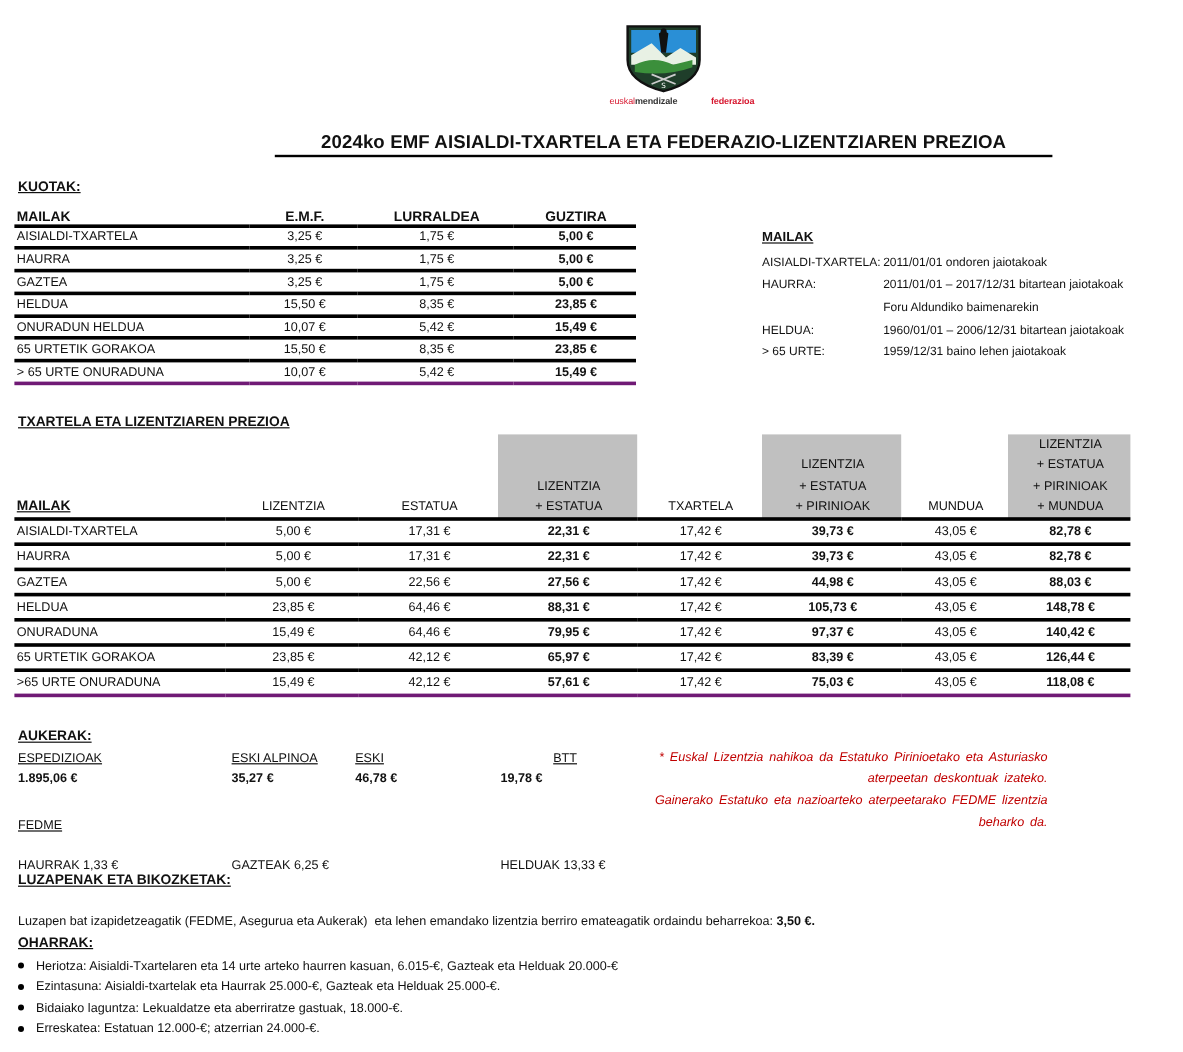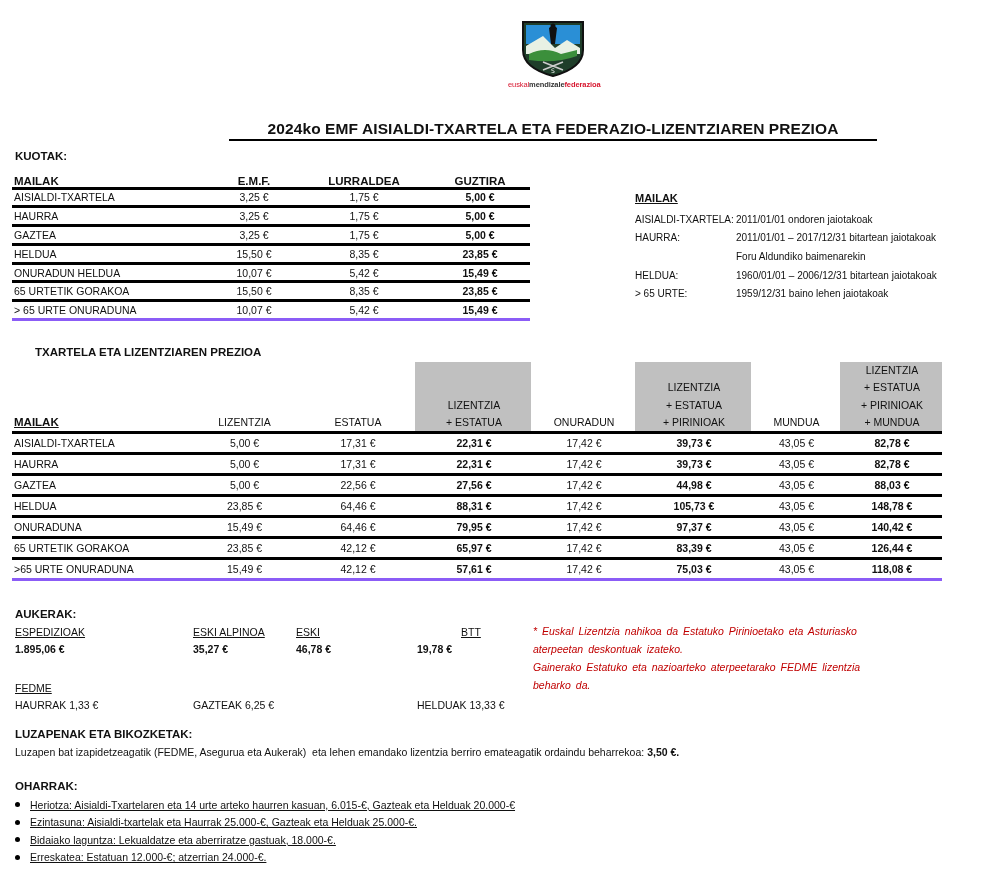--- a/index.html
+++ b/index.html
@@ -6,55 +6,55 @@
   html, body { width: 986px; height: 877px; background: #ffffff; overflow: hidden; }
   body { position: relative; font-family: "Liberation Sans", "DejaVu Sans", sans-serif; color: #111; font-size: 10.5px; }
   .abs { position: absolute; }
 
   
   .logo { left: 508px; top: 20px; width: 90px; height: 72px; }
   .logo svg { position: absolute; left: 7px; top: 0; }
   .logo-text { position: absolute; left: 0; top: 60px; width: 90px; text-align: center; font-size: 7.5px; letter-spacing: -0.1px; white-space: nowrap; }
   .logo-text .a { color: #d7172f; }
   .logo-text .b { color: #333; font-weight: bold; }
-  .logo-text .c { color: #d7172f; font-weight: bold; }
-
-  .doc-title { left: 229px; top: 120px; width: 648px; font-size: 15.5px; font-weight: bold; text-align: center; border-bottom: 2px solid #000; padding-bottom: 1px; white-space: nowrap; letter-spacing: 0.1px; }
-
-  .sec-head { font-size: 11.5px; font-weight: bold; white-space: nowrap; }
+  .logo-text .c { color: #d7172f; font-weight: bold; padding-left: 28px; }
+
+  .doc-title { left: 229px; top: 110px; width: 648px; font-size: 15.5px; font-weight: bold; text-align: center; border-bottom: 2px solid #000; padding-bottom: 1px; white-space: nowrap; letter-spacing: 0.1px; }
+
+  .sec-head { font-size: 11.5px; font-weight: bold; text-decoration: underline; white-space: nowrap; }
 
   
   table.t { position: absolute; border-collapse: collapse; table-layout: fixed; }
   table.t td, table.t th { font-size: 10.5px; white-space: nowrap; padding: 0 0 0 2px; }
   table.t th { font-weight: bold; text-align: center; vertical-align: bottom; }
   table.t th.l, table.t td.l { text-align: left; }
   table.t td { text-align: center; }
   table.t tr.row td { border-top: 3px solid #000; }
-  table.t tr.last td { border-bottom: 3px solid #8b5cf6; }
+  table.t tr.last td { border-bottom: 3px solid #701a75; }
   td.b { font-weight: bold; }
 
   #kuotak-table th { font-size: 11.5px; height: 20px; }
   #kuotak-table tr.row td { height: 18.8px; }
 
   #prezioa-table th { font-weight: normal; font-size: 10.5px; line-height: 17.3px; padding-bottom: 0; }
   #prezioa-table th.mailak { font-weight: bold; font-size: 11.5px; text-decoration: underline; text-align: left; }
   #prezioa-table th.grey { background: #c0c0c0; }
   #prezioa-table tr.row td { height: 21px; }
 
   .mailak-info { left: 635px; top: 192px; font-size: 10px; }
   .mailak-info .hd { font-weight: bold; font-size: 11px; text-decoration: underline; height: 18px; }
   .mailak-info .r { display: flex; height: 18.6px; align-items: center; }
   .mailak-info .k { width: 101px; }
 
   .aukerak-label { font-size: 10.5px; text-decoration: underline; white-space: nowrap; }
   .aukerak-value { font-size: 10.5px; font-weight: bold; white-space: nowrap; }
-  .note-red { color: #c00000; font-style: italic; font-size: 10.5px; line-height: 18px; word-spacing: 2px; }
-
-  .body-text { font-size: 10.5px; white-space: nowrap; }
-  ul.bullets { list-style: none; text-decoration: underline; }
+  .note-red { color: #c00000; font-style: italic; font-size: 10.5px; line-height: 18px; word-spacing: 2px; text-align: right; }
+
+  .body-text { font-size: 10.5px; white-space: nowrap; margin-top: 16px; }
+  ul.bullets { list-style: none; }
   ul.bullets li { font-size: 10.5px; height: 17.5px; display: flex; align-items: center; white-space: nowrap; }
   ul.bullets li .dot { width: 5px; height: 5px; background: #000; border-radius: 50%; margin: 0 10px 0 3px; flex: none; }
 </style>
 </head>
 <body>
 
 <div class="abs logo">
   <svg width="76" height="58" viewBox="0 0 76 58">
     <path d="M8 2 H68 V30 Q68 48 38 56 Q8 48 8 30 Z" fill="#1f3e2a" stroke="#111" stroke-width="2"></path>
     <path d="M11 5 H65 V24 H11 Z" fill="#2a8fd6"></path>
@@ -148,21 +148,21 @@
   <div class="r">
       <span class="k">HELDUA:</span>
       <span>1960/01/01 – 2006/12/31 bitartean jaiotakoak</span>
     </div>
   <div class="r">
       <span class="k">&gt; 65 URTE:</span>
       <span>1959/12/31 baino lehen jaiotakoak</span>
     </div>
 </div>
 
-<div class="abs sec-head" style="left:15px; top:346px;margin-left:20px;">TXARTELA ETA LIZENTZIAREN PREZIOA</div>
+<div class="abs sec-head" style="left:15px; top:346px;">TXARTELA ETA LIZENTZIAREN PREZIOA</div>
 
 <table class="t" id="prezioa-table" style="left:12px; top:362px; width:930px;">
   <colgroup>
     <col style="width:176px">
       <col style="width:111px">
       <col style="width:116px">
       <col style="width:116px">
     <col style="width:104px">
       <col style="width:116px">
       <col style="width:89px">
@@ -170,21 +170,21 @@
   </colgroup>
   <tbody>
       <tr>
     <th class="mailak"><span>MAILAK</span></th>
     <th>LIZENTZIA</th>
     <th>ESTATUA</th>
     <th class="grey" style="vertical-align:bottom;">
       <div>LIZENTZIA</div>
       <div>+ ESTATUA</div>
     </th>
-    <th>ONURADUN</th>
+    <th>TXARTELA</th>
     <th class="grey">
       <div>LIZENTZIA</div>
       <div>+ ESTATUA</div>
       <div>+ PIRINIOAK</div>
     </th>
     <th>MUNDUA</th>
     <th class="grey">
       <div>LIZENTZIA</div>
       <div>+ ESTATUA</div>
       <div>+ PIRINIOAK</div>

